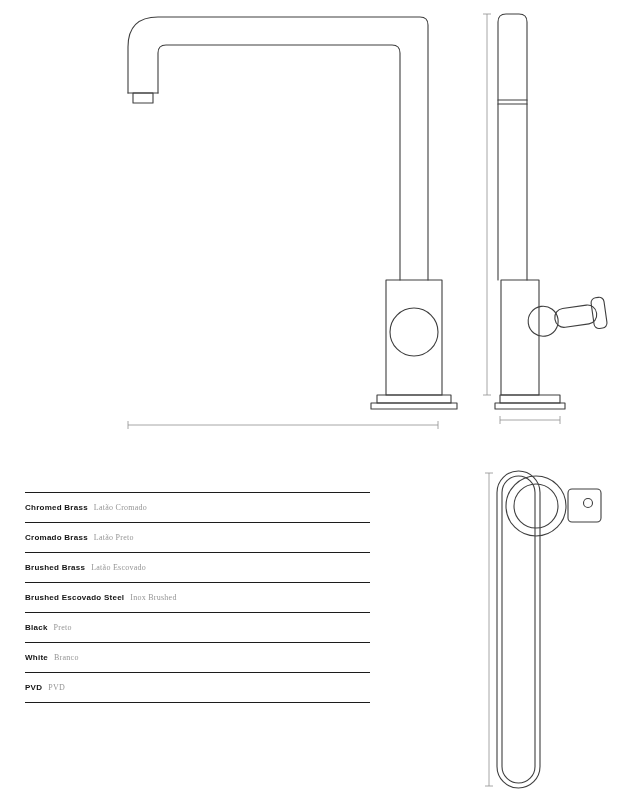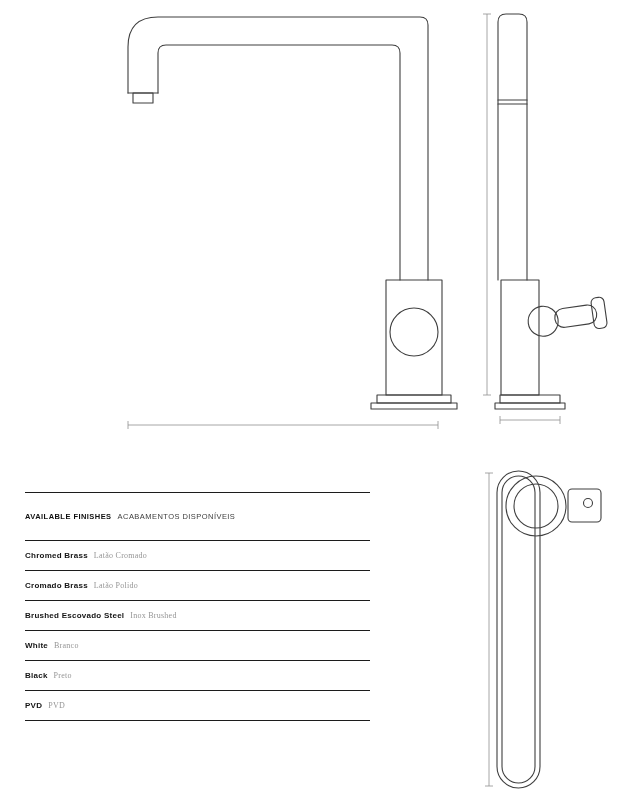--- a/index.html
+++ b/index.html
@@ -111,42 +111,42 @@
       <circle cx="56" cy="43" r="30"></circle>
       <circle cx="56" cy="43" r="22"></circle>
 
       <rect x="88" y="26" width="33" height="33" rx="4"></rect>
       <circle cx="108" cy="40" r="4.5"></circle>
     </g>
   </svg>
 </div>
 
 <div class="finishes">
-  <div class="f-header">
-    <span class="h-en">AVAILABLE FINISHES</span>
-    <span class="h-pt">ACABAMENTOS DISPONÍVEIS</span>
-  </div>
 
   <div class="f-row">
     <span class="f-en">Chromed Brass</span>
     <span class="f-pt">Latão Cromado</span>
   </div>
   <div class="f-row">
     <span class="f-en">Cromado Brass</span>
-    <span class="f-pt">Latão Polido</span>
+    <span class="f-pt">Latão Preto</span>
+  </div>
+  <div class="f-row">
+    <span class="f-en">Brushed Brass</span>
+    <span class="f-pt">Latão Escovado</span>
   </div>
   <div class="f-row">
     <span class="f-en">Brushed Escovado Steel</span>
     <span class="f-pt">Inox Brushed</span>
   </div>
   <div class="f-row">
+    <span class="f-en">Black</span>
+    <span class="f-pt">Preto</span>
+  </div>
+  <div class="f-row">
     <span class="f-en">White</span>
     <span class="f-pt">Branco</span>
-  </div>
-  <div class="f-row">
-    <span class="f-en">Black</span>
-    <span class="f-pt">Preto</span>
   </div>
   <div class="f-row">
     <span class="f-en">PVD</span>
     <span class="f-pt">PVD</span>
   </div>
 </div>
 
 </body></html>

